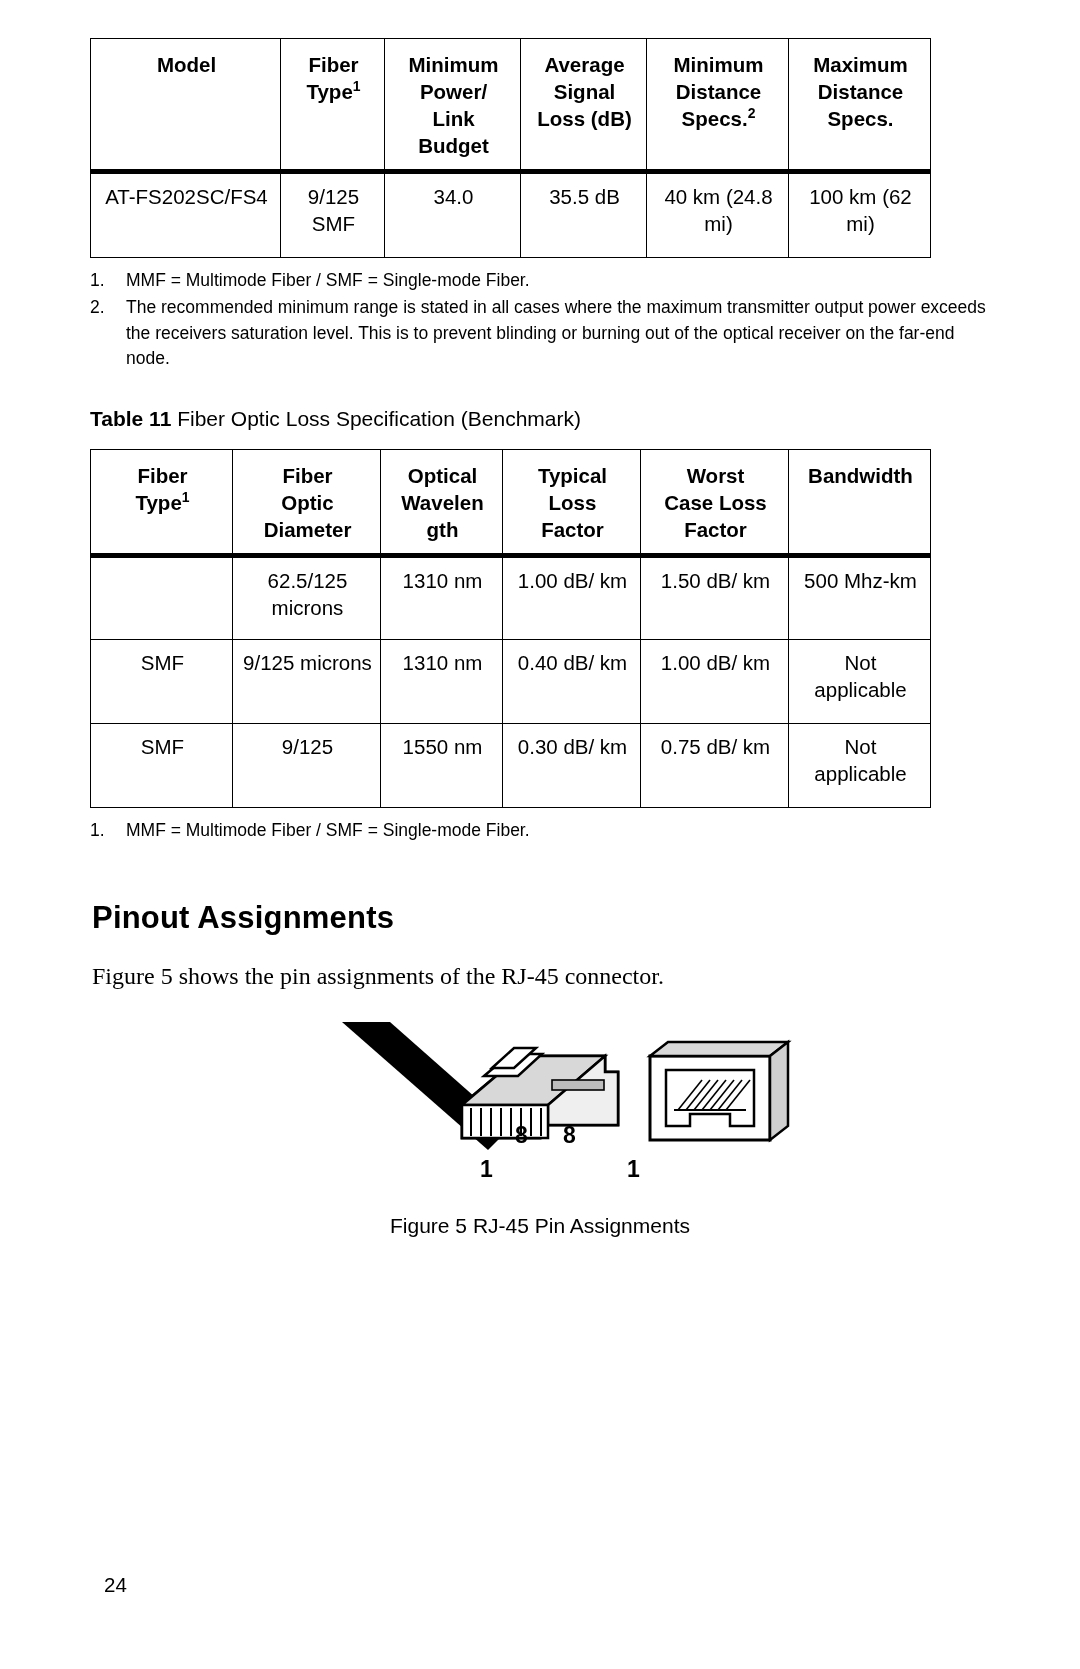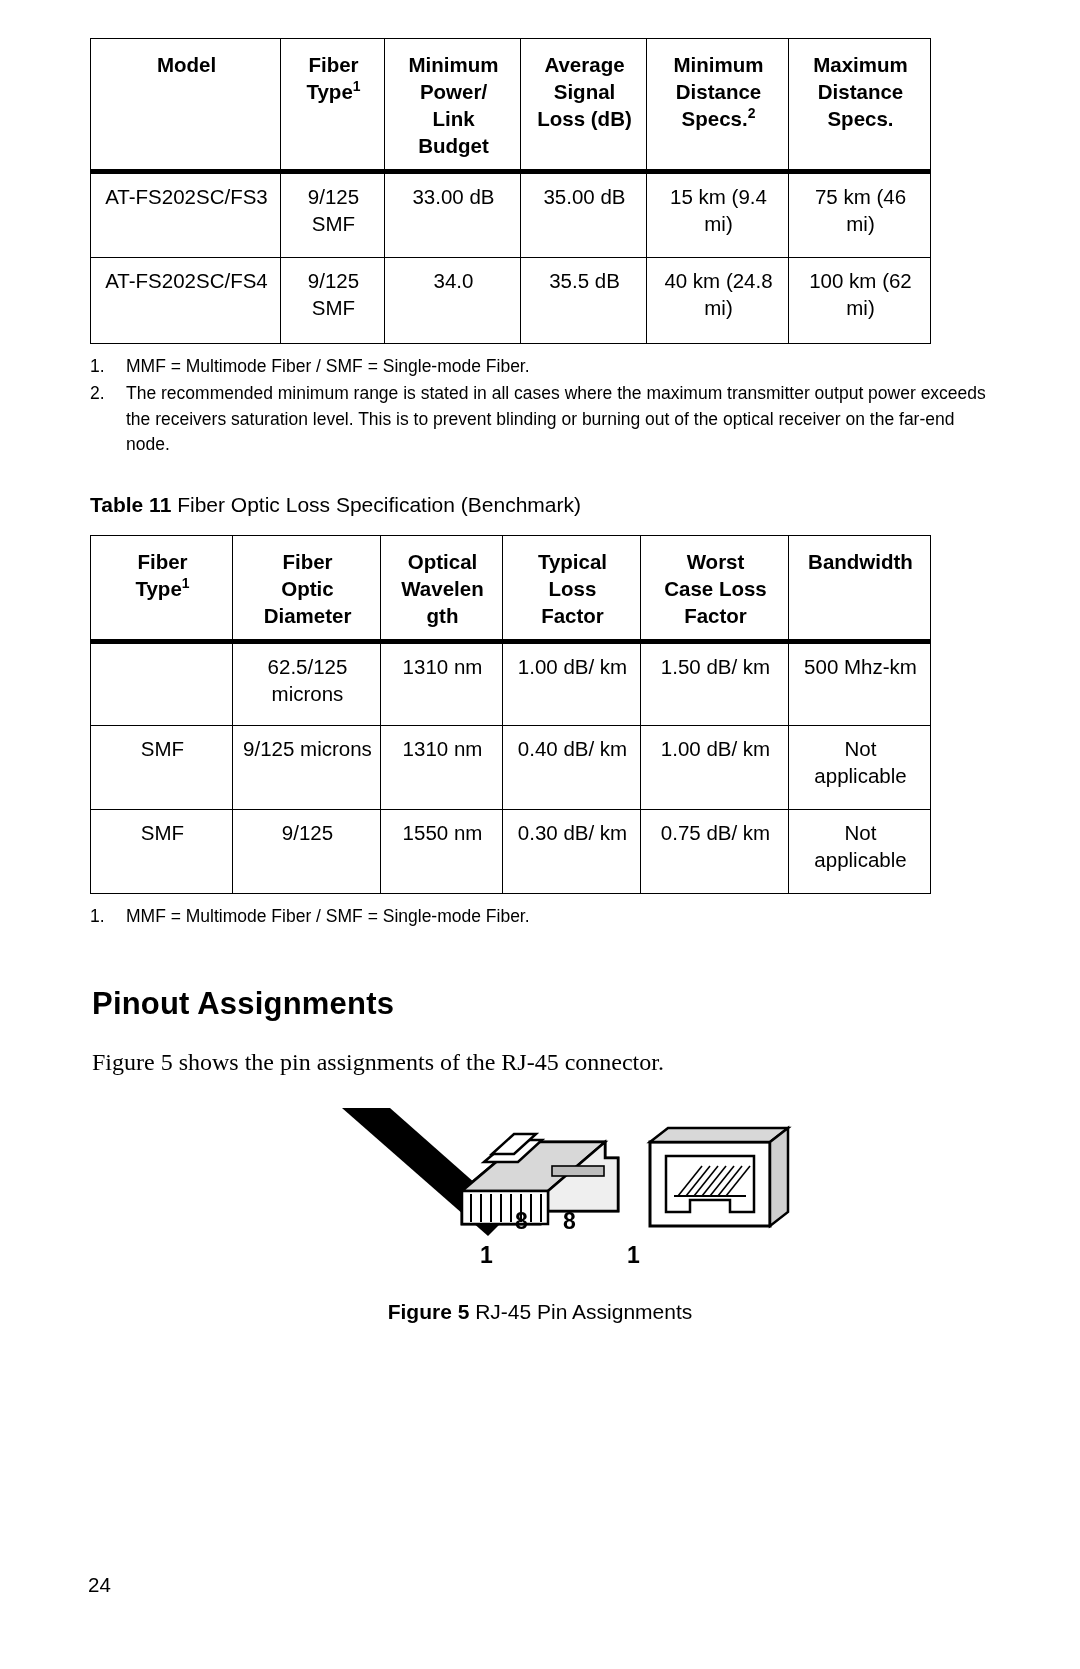--- a/index.html
+++ b/index.html
@@ -126,26 +126,26 @@
   .fig-label {
     position: absolute;
     font-size: 23px;
     font-weight: bold;
   }
   .fig-caption {
     text-align: center;
     font-size: 21px;
     margin: 14px 0 0 0;
   }
-  .fig-caption .lbl { font-weight: bold; }
+  .fig-caption .lbl { font-weight: normal; }
 
   
   .page-number {
     position: absolute;
-    left: 88px;
+    left: 104px;
     bottom: 72px;
     font-size: 20.5px;
   }
 </style>
 </head>
 <body>
 
 <div class="page">
 
 
@@ -184,28 +184,20 @@
           <span class="hdr-line"><span>Specs.</span><sup>2</sup></span>
         </th>
         <th>
           <span class="hdr-line">Maximum</span>
           <span class="hdr-line">Distance</span>
           <span class="hdr-line">Specs.</span>
         </th>
       </tr>
     </thead>
     <tbody>
-      <tr>
-        <td>AT-FS202SC/FS3</td>
-        <td>9/125 SMF</td>
-        <td>33.00 dB</td>
-        <td>35.00 dB</td>
-        <td>15 km (9.4 mi)</td>
-        <td>75 km (46 mi)</td>
-      </tr>
       <tr>
         <td>AT-FS202SC/FS4</td>
         <td>9/125 SMF</td>
         <td>34.0</td>
         <td>35.5 dB</td>
         <td>40 km (24.8 mi)</td>
         <td>100 km (62 mi)</td>
       </tr>
     </tbody>
   </table>

